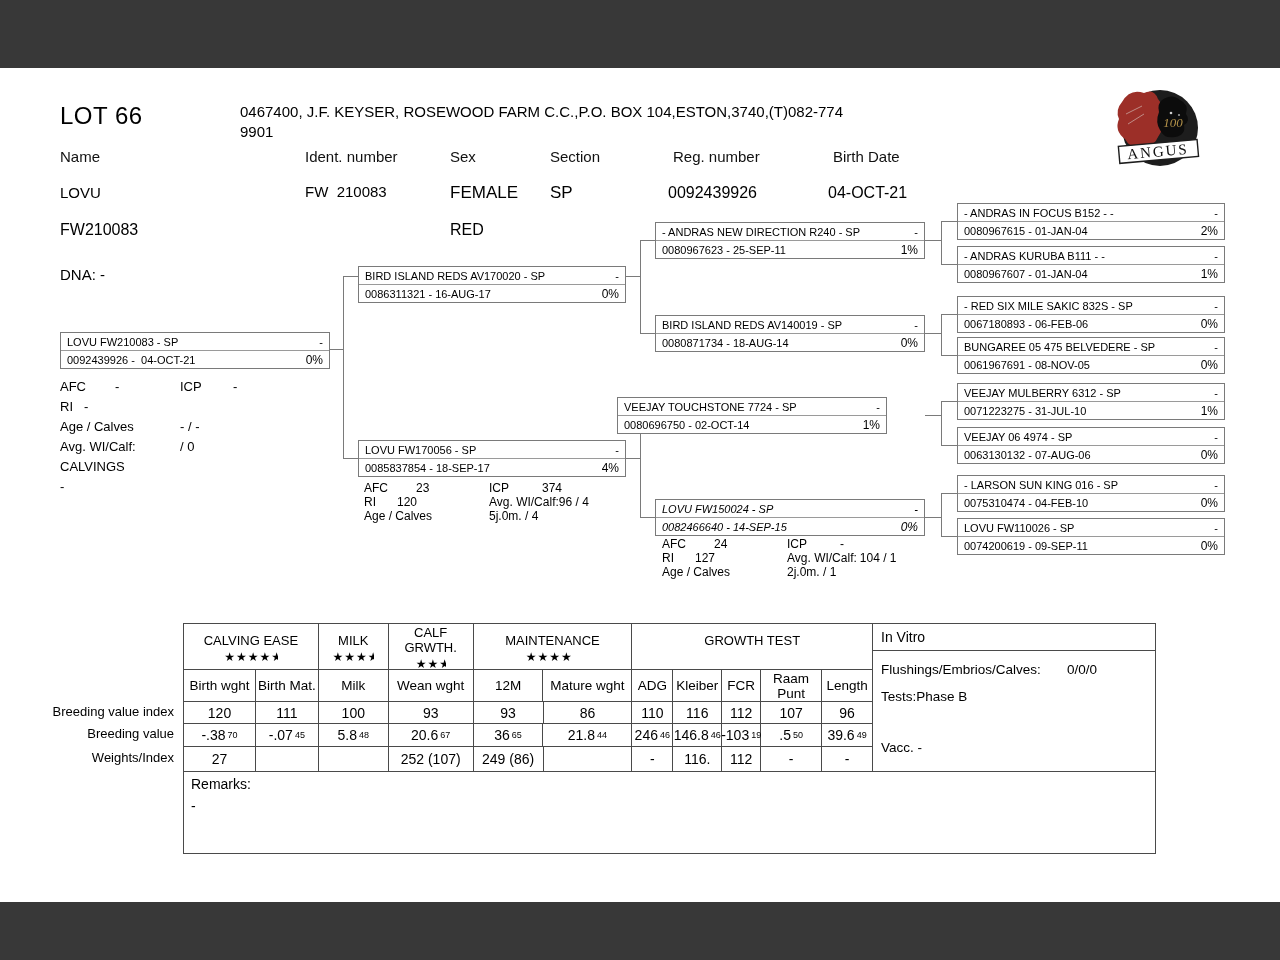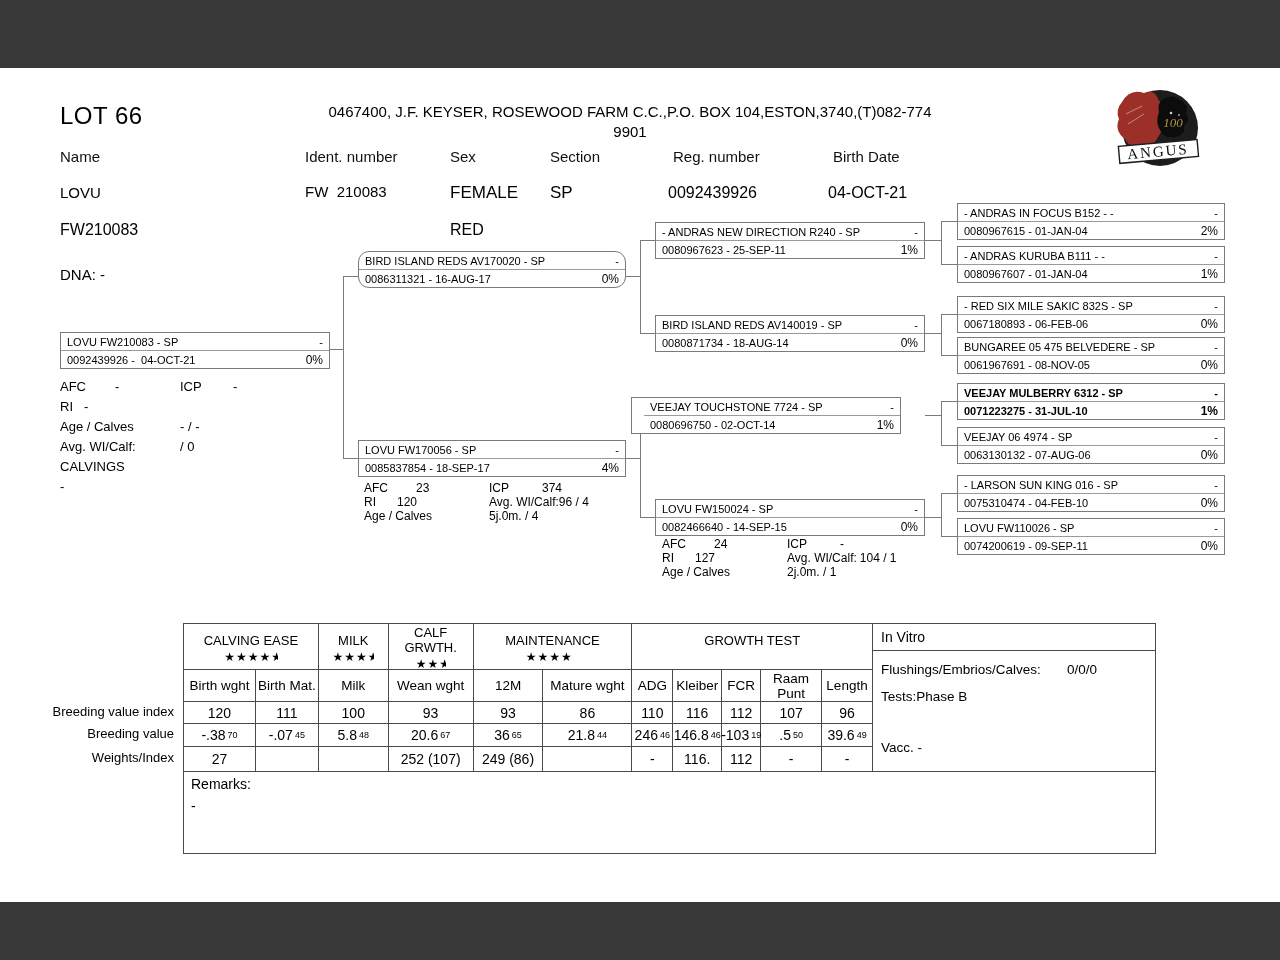--- a/index.html
+++ b/index.html
@@ -2,21 +2,21 @@
 <html><head>
 <meta charset="utf-8">
 <style>
   html,body{margin:0;padding:0;background:#383838;}
   .page{position:relative;width:1280px;height:960px;background:#383838;overflow:hidden;
         font-family:"Liberation Sans","DejaVu Sans",sans-serif;color:#000;}
   .sheet{position:absolute;left:0;top:68px;width:1280px;height:834px;background:#ffffff;}
 
   
   .lot{position:absolute;left:60px;top:102px;font-size:24px;letter-spacing:.5px;}
-  .addr{position:absolute;left:240px;top:102px;width:780px;text-align:center;font-size:15px;line-height:20px;}
+  .addr{position:absolute;left:240px;top:102px;width:780px;font-size:15px;line-height:20px;}
   .flabel{position:absolute;font-size:15px;color:#111;}
   .fval{position:absolute;font-size:15px;}
   .pre{white-space:pre;}
 
   
   .pbox{position:absolute;width:270px;border:1px solid #7a7a7a;background:#fff;box-sizing:border-box;}
   .pbox .pr{display:flex;justify-content:space-between;align-items:center;height:17px;padding:0 6px;font-size:11px;white-space:pre;gap:20px;}
   .pbox .pr1{border-bottom:1px solid #9a9a9a;}
   .pbox .pct{font-size:12px;}
   .pbox.w268{width:268px;}
@@ -28,21 +28,21 @@
   .stats{position:absolute;font-size:12px;line-height:14px;white-space:nowrap;}
   .stats .sl{display:inline-block;}
   .w24{width:24px;} .w33{width:33px;} .w52{width:52px;} .w53{width:53px;} .w55{width:55px;}
   .w65{width:65px;} .w73{width:73px;} .w92{width:92px;} .w120{width:120px;} .w125{width:125px;}
   .stats-subject{font-size:13px;line-height:20px;}
   .ml3{margin-left:3px;}
 
   
   .tbl{position:absolute;left:183px;top:623px;width:973px;height:231px;}
   .tb-main{position:absolute;left:0;top:0;width:690px;height:149px;border:1px solid #4a4a4a;box-sizing:border-box;}
-  .trow{display:flex;box-sizing:border-box;}
+  .trow{display:flex;box-sizing:border-box;justify-content:flex-end;}
   .trow>div{box-sizing:border-box;border-right:1px solid #4a4a4a;display:flex;align-items:center;justify-content:center;text-align:center;}
   .trow>div:last-child{border-right:none;}
   .trow-groups{height:46px;border-bottom:1px solid #4a4a4a;}
   .trow-head{height:32px;border-bottom:1px solid #4a4a4a;}
   .trow-idx{height:22px;border-bottom:1px solid #4a4a4a;font-size:14px;}
   .trow-bv{height:23px;border-bottom:1px solid #4a4a4a;font-size:14px;}
   .trow-wt{height:24px;font-size:14px;}
   .gc{flex-direction:column;justify-content:flex-start;padding-top:3px;}
   .gl{font-size:13px;}
   .gs{font-size:12px;letter-spacing:1px;margin-top:2px;height:14px;}
@@ -134,61 +134,61 @@
   <div class="ln" style="left:941px;top:445px;width:16px;height:1px"></div>
   <div class="ln" style="left:925px;top:517px;width:16px;height:1px"></div>
   <div class="ln" style="left:941px;top:493px;width:1px;height:43px"></div>
   <div class="ln" style="left:941px;top:493px;width:16px;height:1px"></div>
   <div class="ln" style="left:941px;top:536px;width:16px;height:1px"></div>
 
   <div class="pbox" style="left:60px;top:332px;">
     <div class="pr pr1"><span>LOVU FW210083 - SP</span><span>-</span></div>
     <div class="pr"><span>0092439926 -  04-OCT-21</span><span class="pct">0%</span></div>
   </div>
-  <div class="pbox w268" style="left:358px;top:251px;border-radius:11px;">
+  <div class="pbox w268" style="left:358px;top:266px;">
     <div class="pr pr1"><span>BIRD ISLAND REDS AV170020 - SP</span><span>-</span></div>
     <div class="pr"><span>0086311321 - 16-AUG-17</span><span class="pct">0%</span></div>
   </div>
   <div class="pbox w268" style="left:358px;top:440px;">
     <div class="pr pr1"><span>LOVU FW170056 - SP</span><span>-</span></div>
     <div class="pr"><span>0085837854 - 18-SEP-17</span><span class="pct">4%</span></div>
   </div>
   <div class="pbox" style="left:655px;top:222px;">
     <div class="pr pr1"><span>- ANDRAS NEW DIRECTION R240 - SP</span><span>-</span></div>
     <div class="pr"><span>0080967623 - 25-SEP-11</span><span class="pct">1%</span></div>
   </div>
   <div class="pbox" style="left:655px;top:315px;">
     <div class="pr pr1"><span>BIRD ISLAND REDS AV140019 - SP</span><span>-</span></div>
     <div class="pr"><span>0080871734 - 18-AUG-14</span><span class="pct">0%</span></div>
   </div>
-  <div class="pbox" style="left:631px;top:397px;padding-left:12px;">
+  <div class="pbox" style="left:617px;top:397px;">
     <div class="pr pr1"><span>VEEJAY TOUCHSTONE 7724 - SP</span><span>-</span></div>
     <div class="pr"><span>0080696750 - 02-OCT-14</span><span class="pct">1%</span></div>
   </div>
-  <div class="pbox" style="left:655px;top:499px;">
+  <div class="pbox" style="left:655px;top:499px;font-style:italic;">
     <div class="pr pr1"><span>LOVU FW150024 - SP</span><span>-</span></div>
     <div class="pr"><span>0082466640 - 14-SEP-15</span><span class="pct">0%</span></div>
   </div>
   <div class="pbox w268" style="left:957px;top:203px;">
     <div class="pr pr1"><span>- ANDRAS IN FOCUS B152 - -</span><span>-</span></div>
     <div class="pr"><span>0080967615 - 01-JAN-04</span><span class="pct">2%</span></div>
   </div>
   <div class="pbox w268" style="left:957px;top:246px;">
     <div class="pr pr1"><span>- ANDRAS KURUBA B111 - -</span><span>-</span></div>
     <div class="pr"><span>0080967607 - 01-JAN-04</span><span class="pct">1%</span></div>
   </div>
   <div class="pbox w268" style="left:957px;top:296px;">
     <div class="pr pr1"><span>- RED SIX MILE SAKIC 832S - SP</span><span>-</span></div>
     <div class="pr"><span>0067180893 - 06-FEB-06</span><span class="pct">0%</span></div>
   </div>
   <div class="pbox w268" style="left:957px;top:337px;">
     <div class="pr pr1"><span>BUNGAREE 05 475 BELVEDERE - SP</span><span>-</span></div>
     <div class="pr"><span>0061967691 - 08-NOV-05</span><span class="pct">0%</span></div>
   </div>
-  <div class="pbox w268" style="left:957px;top:383px;font-weight:bold;">
+  <div class="pbox w268" style="left:957px;top:383px;">
     <div class="pr pr1"><span>VEEJAY MULBERRY 6312 - SP</span><span>-</span></div>
     <div class="pr"><span>0071223275 - 31-JUL-10</span><span class="pct">1%</span></div>
   </div>
   <div class="pbox w268" style="left:957px;top:427px;">
     <div class="pr pr1"><span>VEEJAY 06 4974 - SP</span><span>-</span></div>
     <div class="pr"><span>0063130132 - 07-AUG-06</span><span class="pct">0%</span></div>
   </div>
   <div class="pbox w268" style="left:957px;top:475px;">
     <div class="pr pr1"><span>- LARSON SUN KING 016 - SP</span><span>-</span></div>
     <div class="pr"><span>0075310474 - 04-FEB-10</span><span class="pct">0%</span></div>

